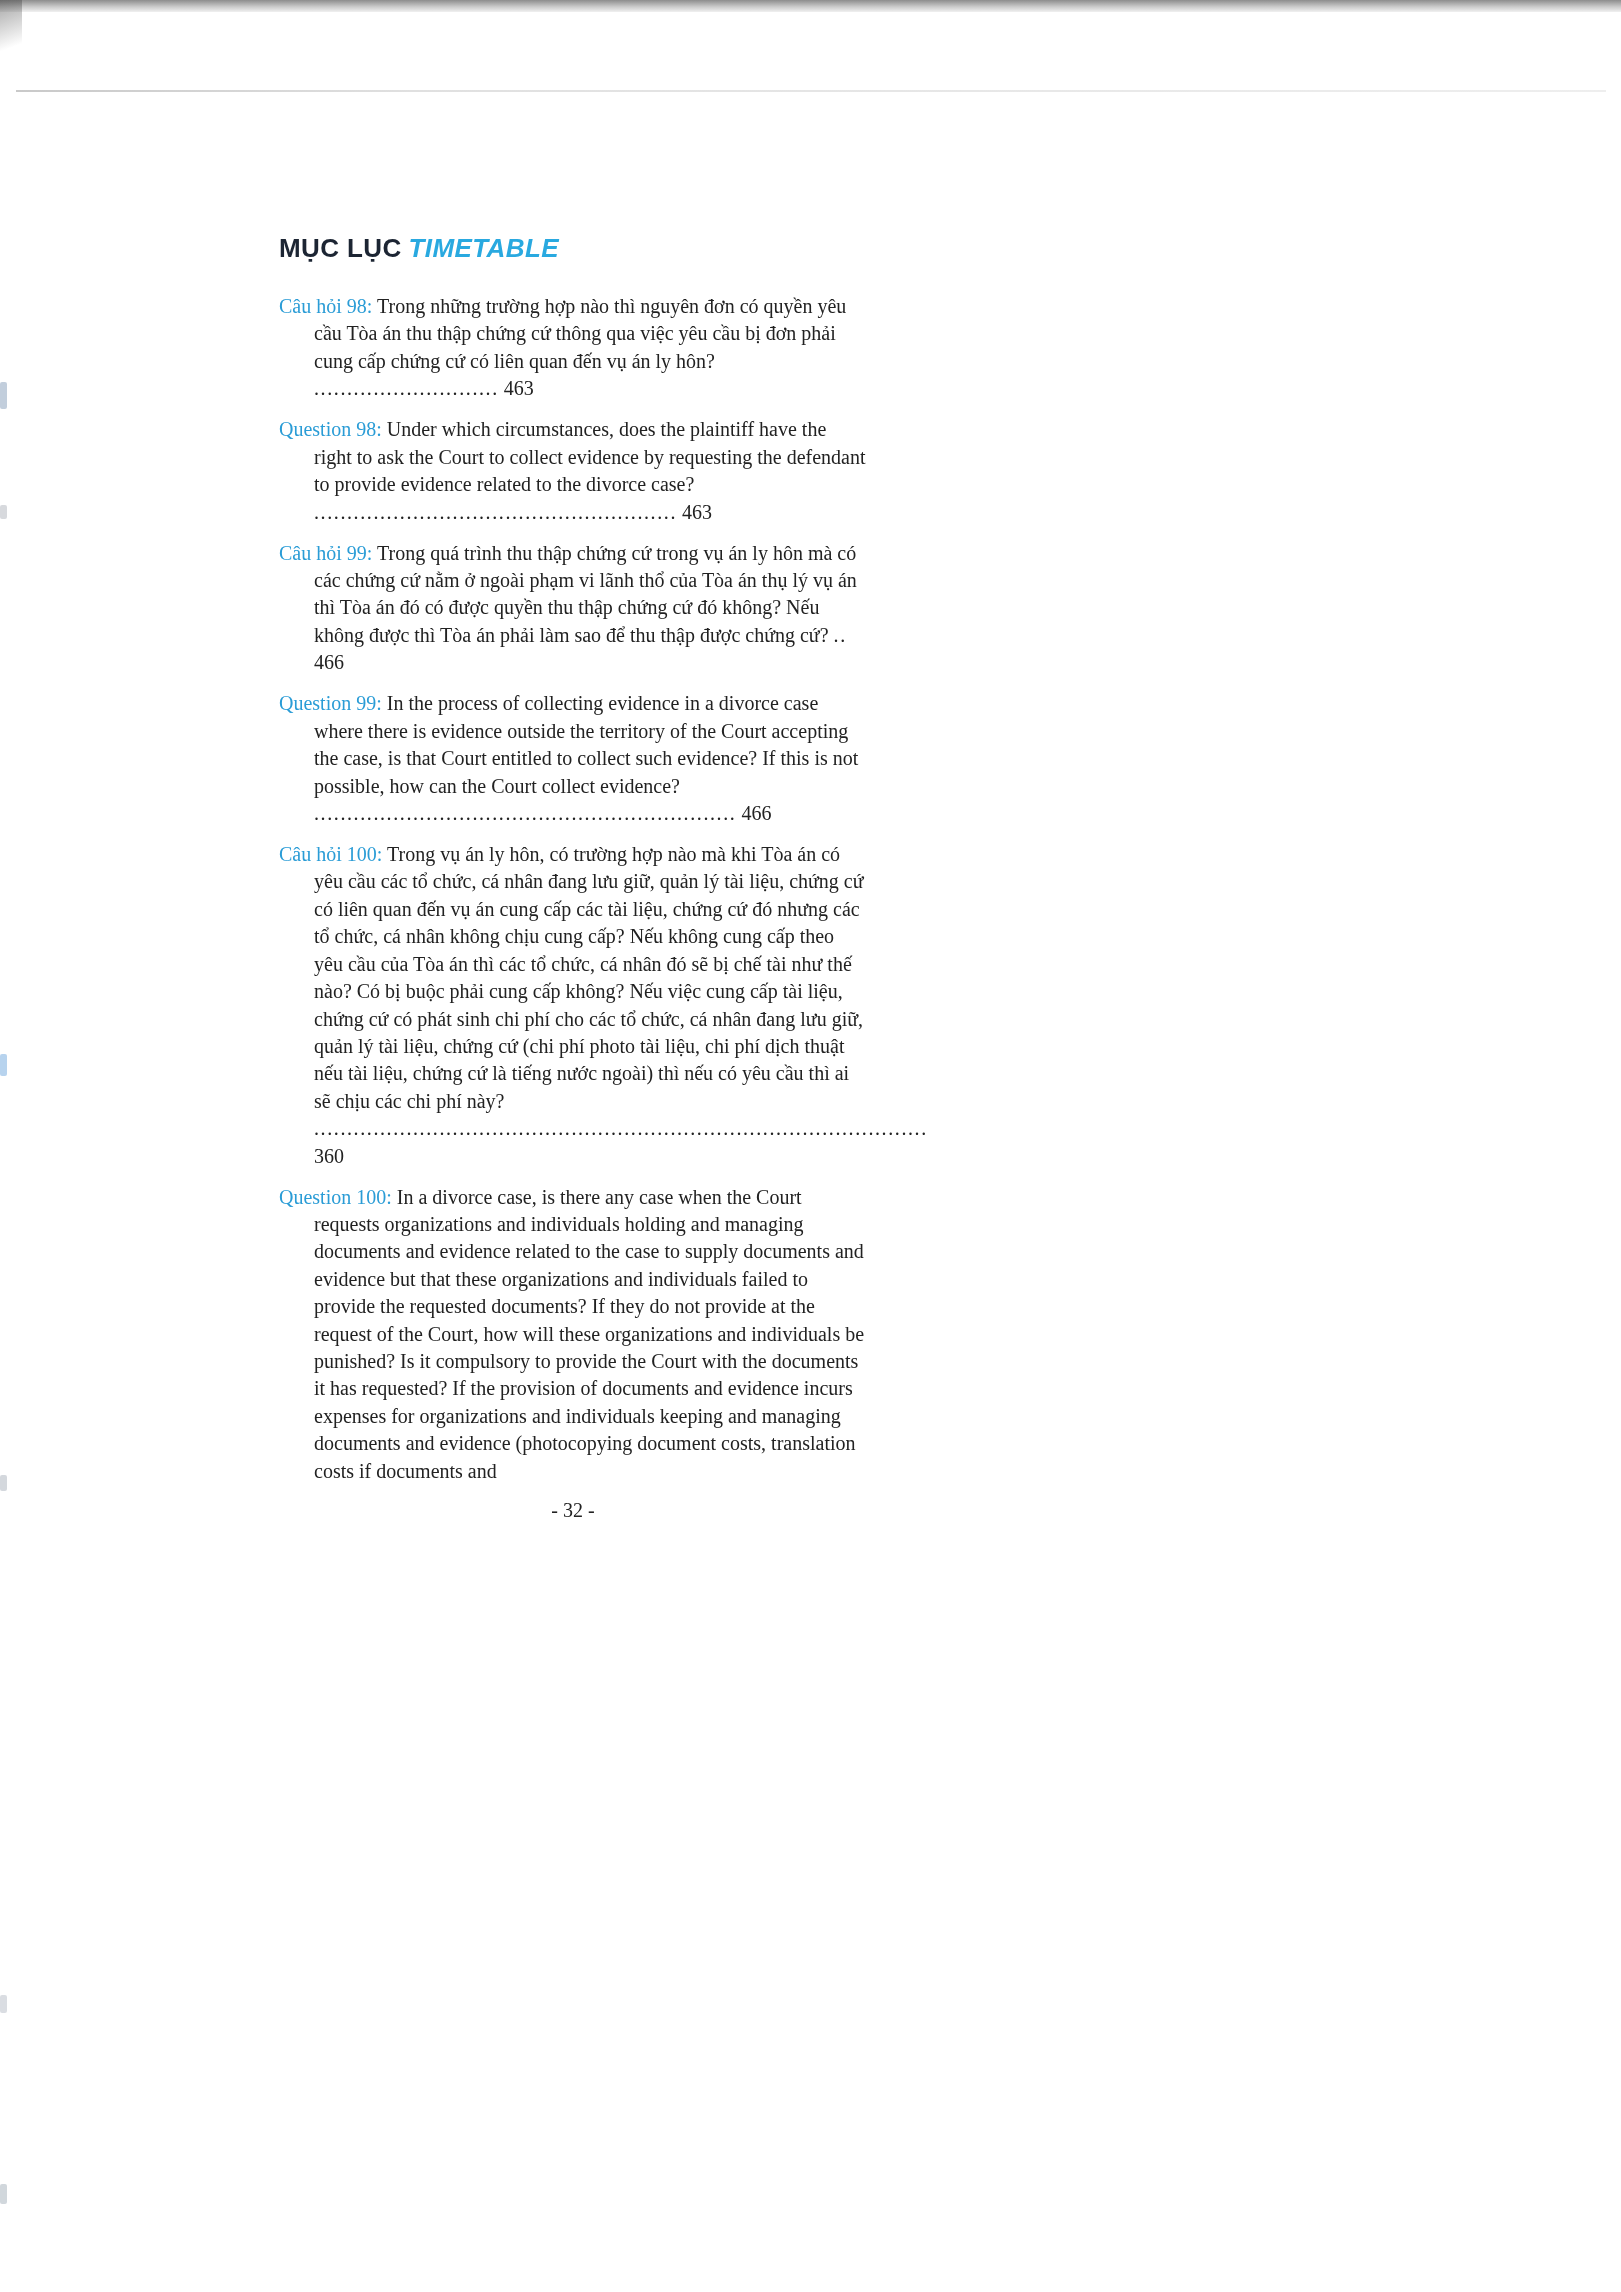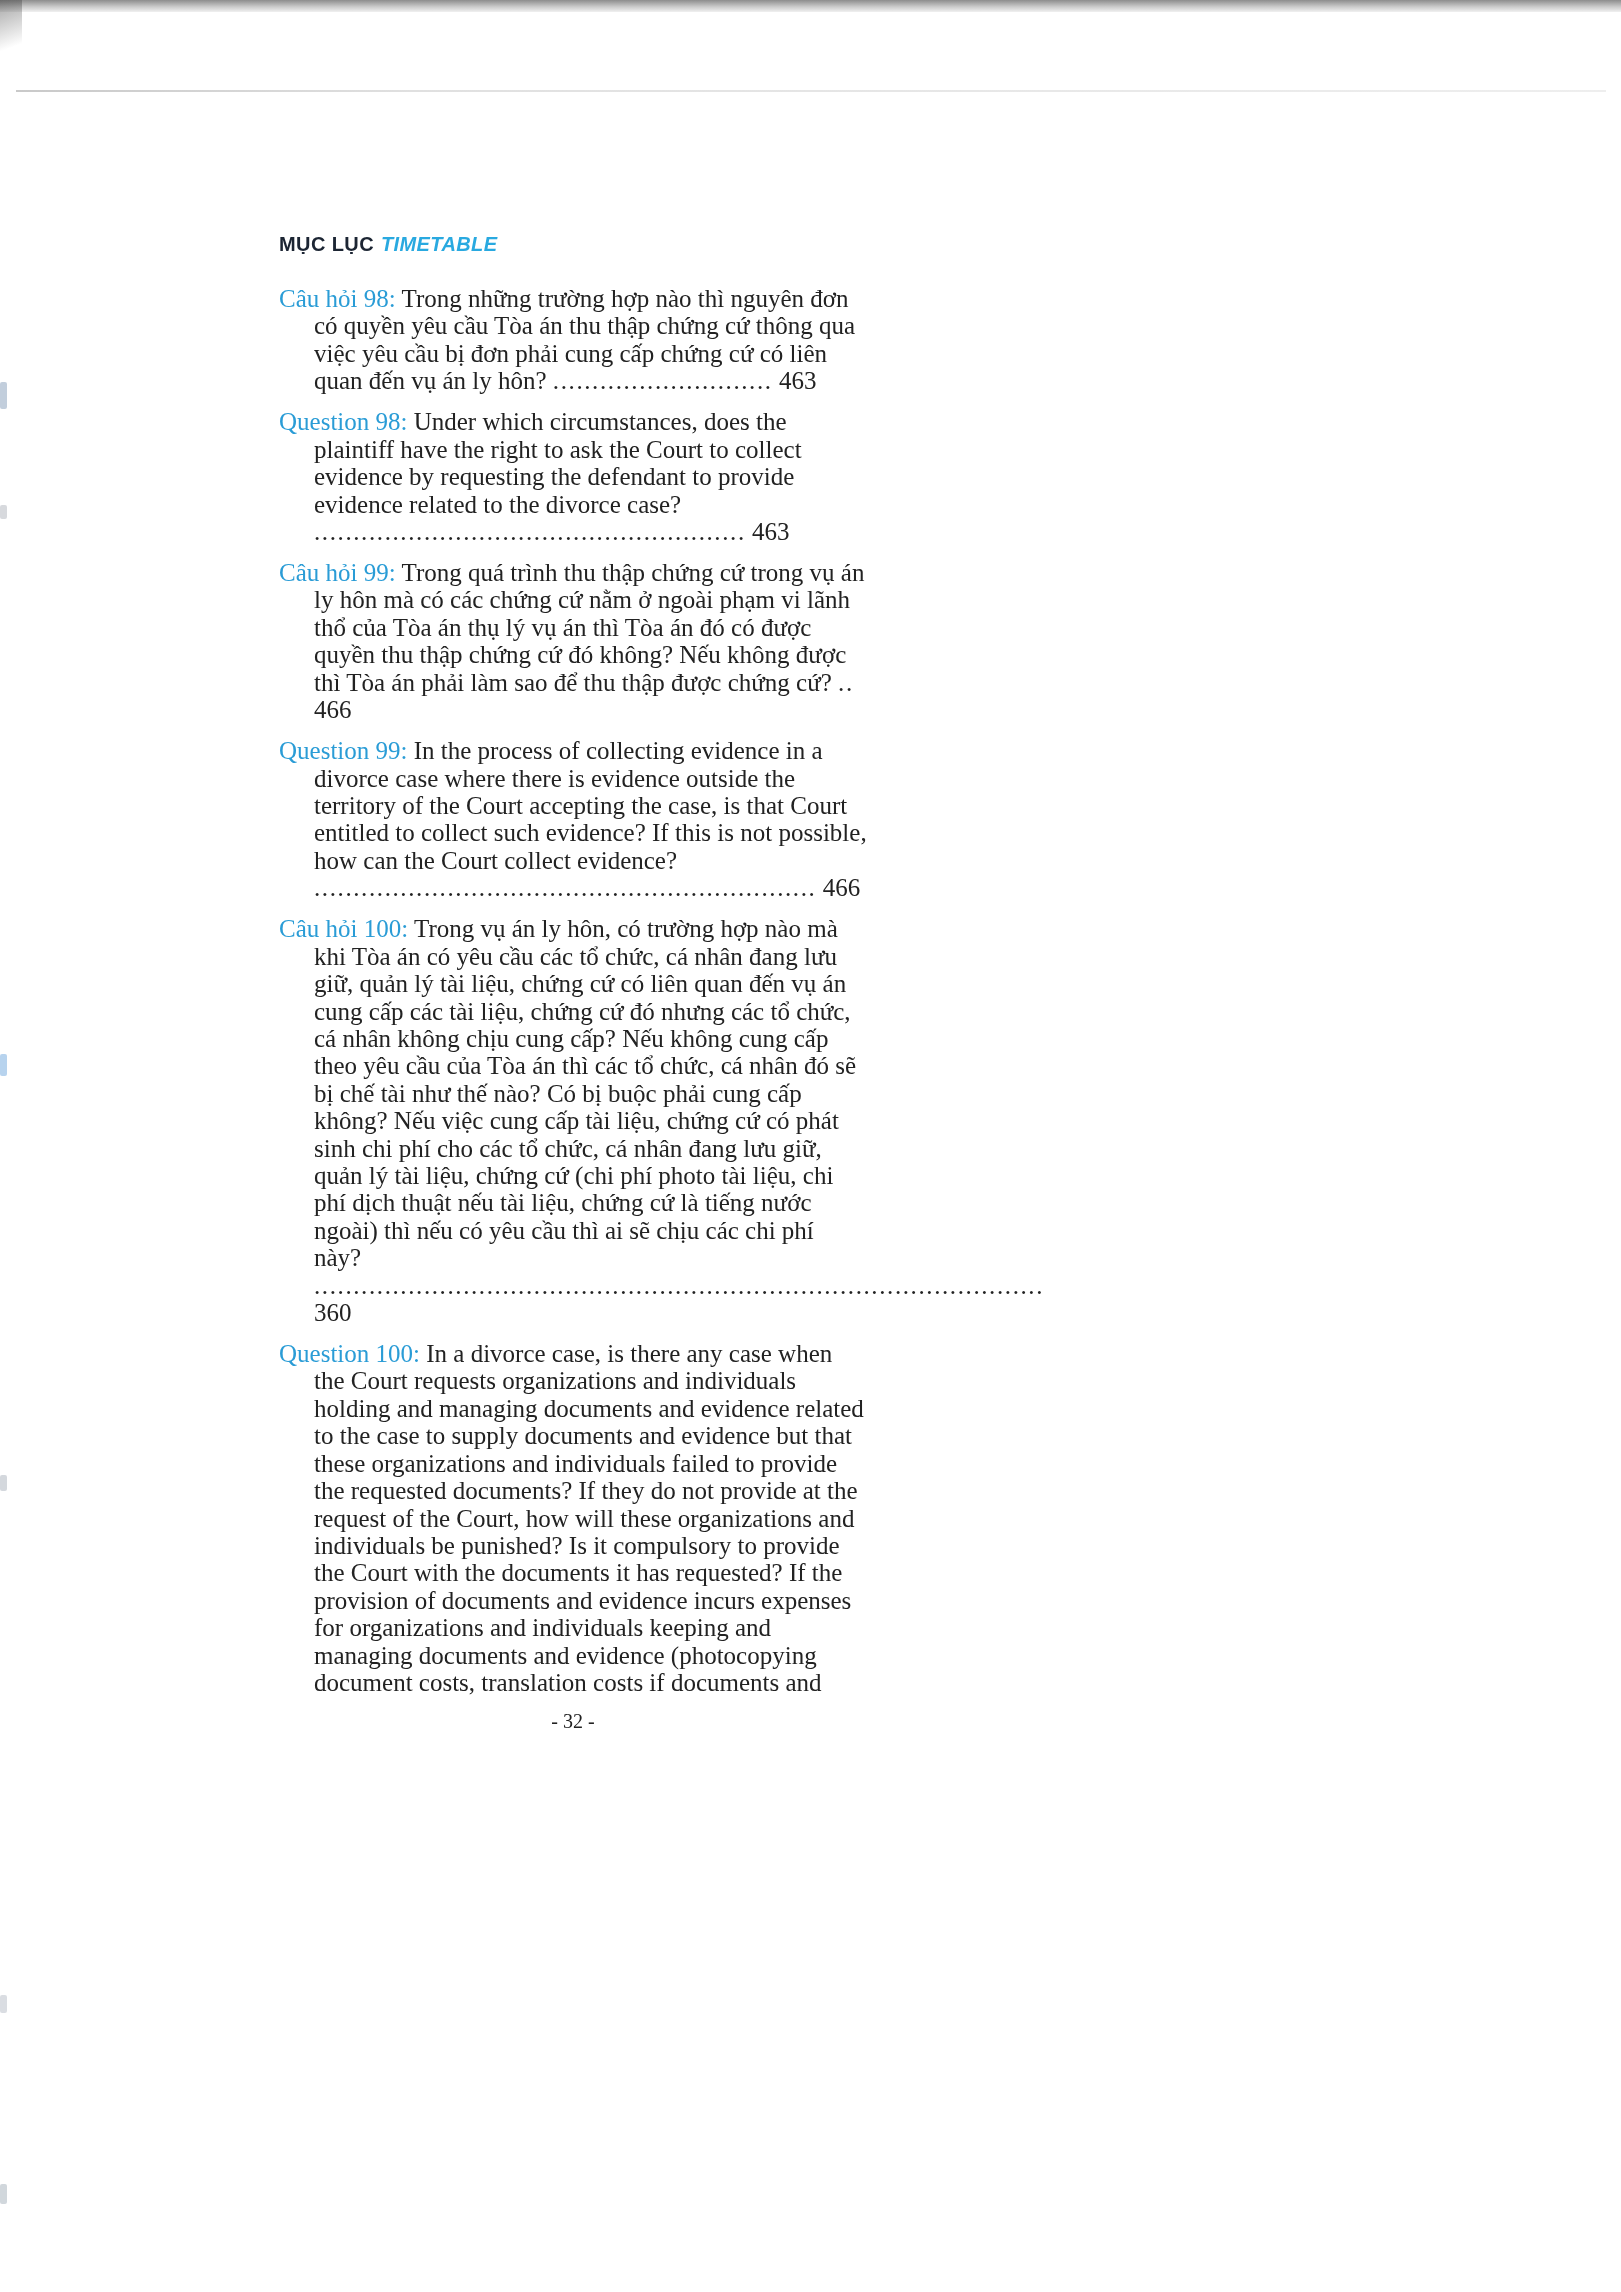--- a/index.html
+++ b/index.html
@@ -35,33 +35,33 @@
   .m6 { top: 2184px; height: 19.6px; background: #c2c9d0; }
 
   
   .content {
     position: absolute; left: 279px; top: 233px; width: 588px;
     color: #222222;
   }
   .page-header {
     font-family: "Liberation Sans", sans-serif;
     font-weight: bold;
-    font-size: 20px;
+    font-size: 26px;
     letter-spacing: 0.4px;
     margin: 0 0 29px 0;
     color: #1c2533;
     white-space: nowrap;
   }
   .page-header .hdr-en {
     color: #29a9e0;
     font-style: italic;
     margin-left: 6.9px;
   }
   .entry {
-    font-size: 25px;
+    font-size: 20px;
     line-height: 27.4px;
     margin: 0 0 13.7px 0;
     padding-left: 35px;
     text-indent: -35px;
   }
   .entry .label { color: #2a9cd6; }
   .entry.en { }
   .dots { letter-spacing: 1.6px; }
   .pagenum { white-space: nowrap; }
   .footer {

